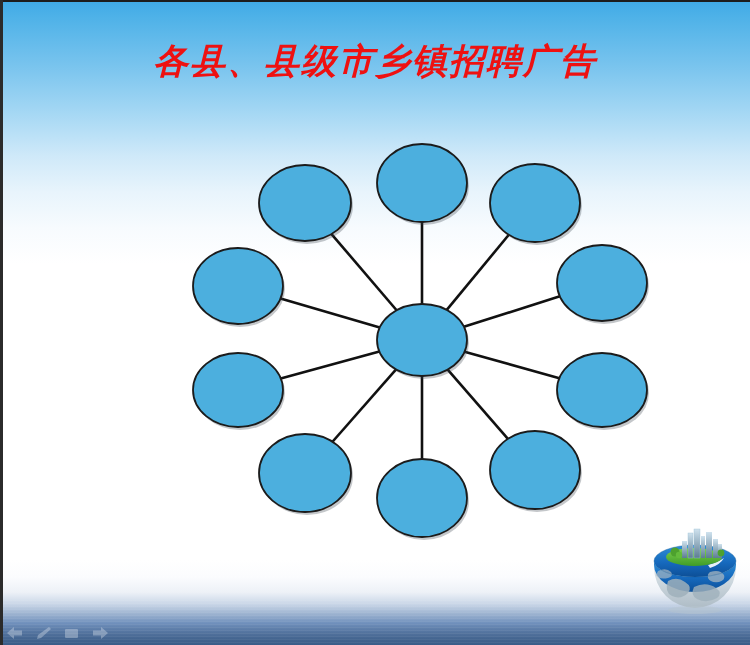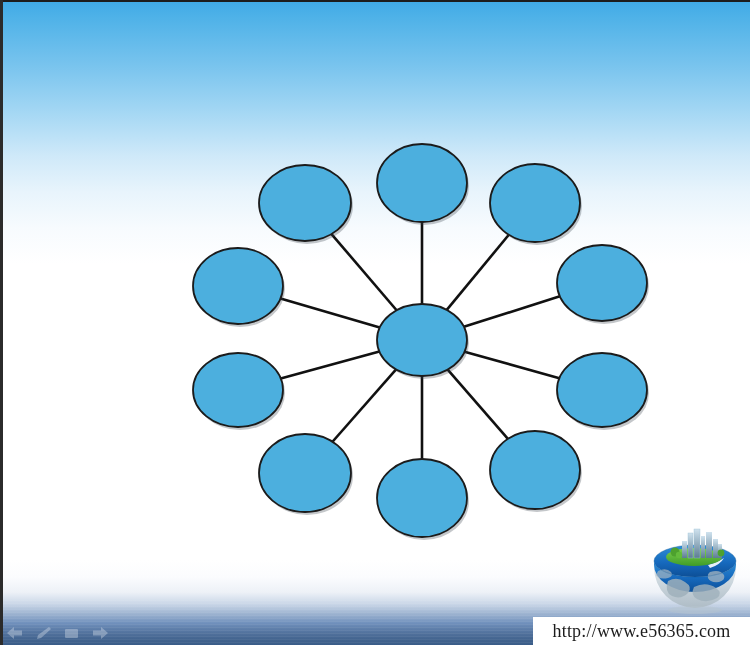--- a/index.html
+++ b/index.html
@@ -199,20 +199,21 @@
 
 <div id="slide">
 
   <div class="bg-sky"></div>
   <div class="bg-white"></div>
   <div class="bg-sea"></div>
   <div class="sea-shimmer"></div>
   <div class="frame-top"></div>
   <div class="frame-left"></div>
 
+  <div class="slide-title">各县、县级市乡镇招聘广告</div>
 
   <div class="diagram">
     <svg viewBox="0 0 470 440" xmlns="http://www.w3.org/2000/svg">
       <g id="spokes">
           <line x1="272.00" y1="186.00" x2="272.00" y2="104.00" class="spoke" stroke="#111111"></line>
           <line x1="246.61" y1="192.28" x2="181.52" y2="116.05" class="spoke" stroke="#111111"></line>
           <line x1="296.78" y1="191.95" x2="358.83" y2="116.73" class="spoke" stroke="#111111"></line>
           <line x1="229.75" y1="209.60" x2="130.51" y2="180.47" class="spoke" stroke="#111111"></line>
           <line x1="313.84" y1="208.75" x2="409.87" y2="178.34" class="spoke" stroke="#111111"></line>
           <line x1="229.39" y1="233.58" x2="130.73" y2="260.39" class="spoke" stroke="#111111"></line>
@@ -307,23 +308,20 @@
       </g>
       <g>
         <circle cx="27" cy="25" r="4.5" fill="#4da12e"></circle>
         <circle cx="31" cy="28" r="3.2" fill="#63bb3c"></circle>
         <circle cx="73" cy="26" r="3.4" fill="#4da12e"></circle>
       </g>
       <ellipse cx="47" cy="83" rx="27" ry="4" fill="#b9c6cf" opacity="0.45"></ellipse>
     </svg>
   </div>
 
-  <div class="url-plate">
-    <span class="url-text">http://www.e56365.com</span>
-  </div>
 
   <div class="nav-icons">
     <span>
       <svg width="18" height="14" viewBox="0 0 18 14" xmlns="http://www.w3.org/2000/svg">
         <path d="M8 1 L1 7 L8 13 L8 9.5 L16 9.5 L16 4.5 L8 4.5 Z" fill="#e9eef5"></path>
       </svg>
     </span>
     <span>
       <svg width="16" height="14" viewBox="0 0 16 14" xmlns="http://www.w3.org/2000/svg">
         <path d="M13 1 L15 3 L5 12 L1 13 L2 9 Z" fill="#e9eef5"></path>

